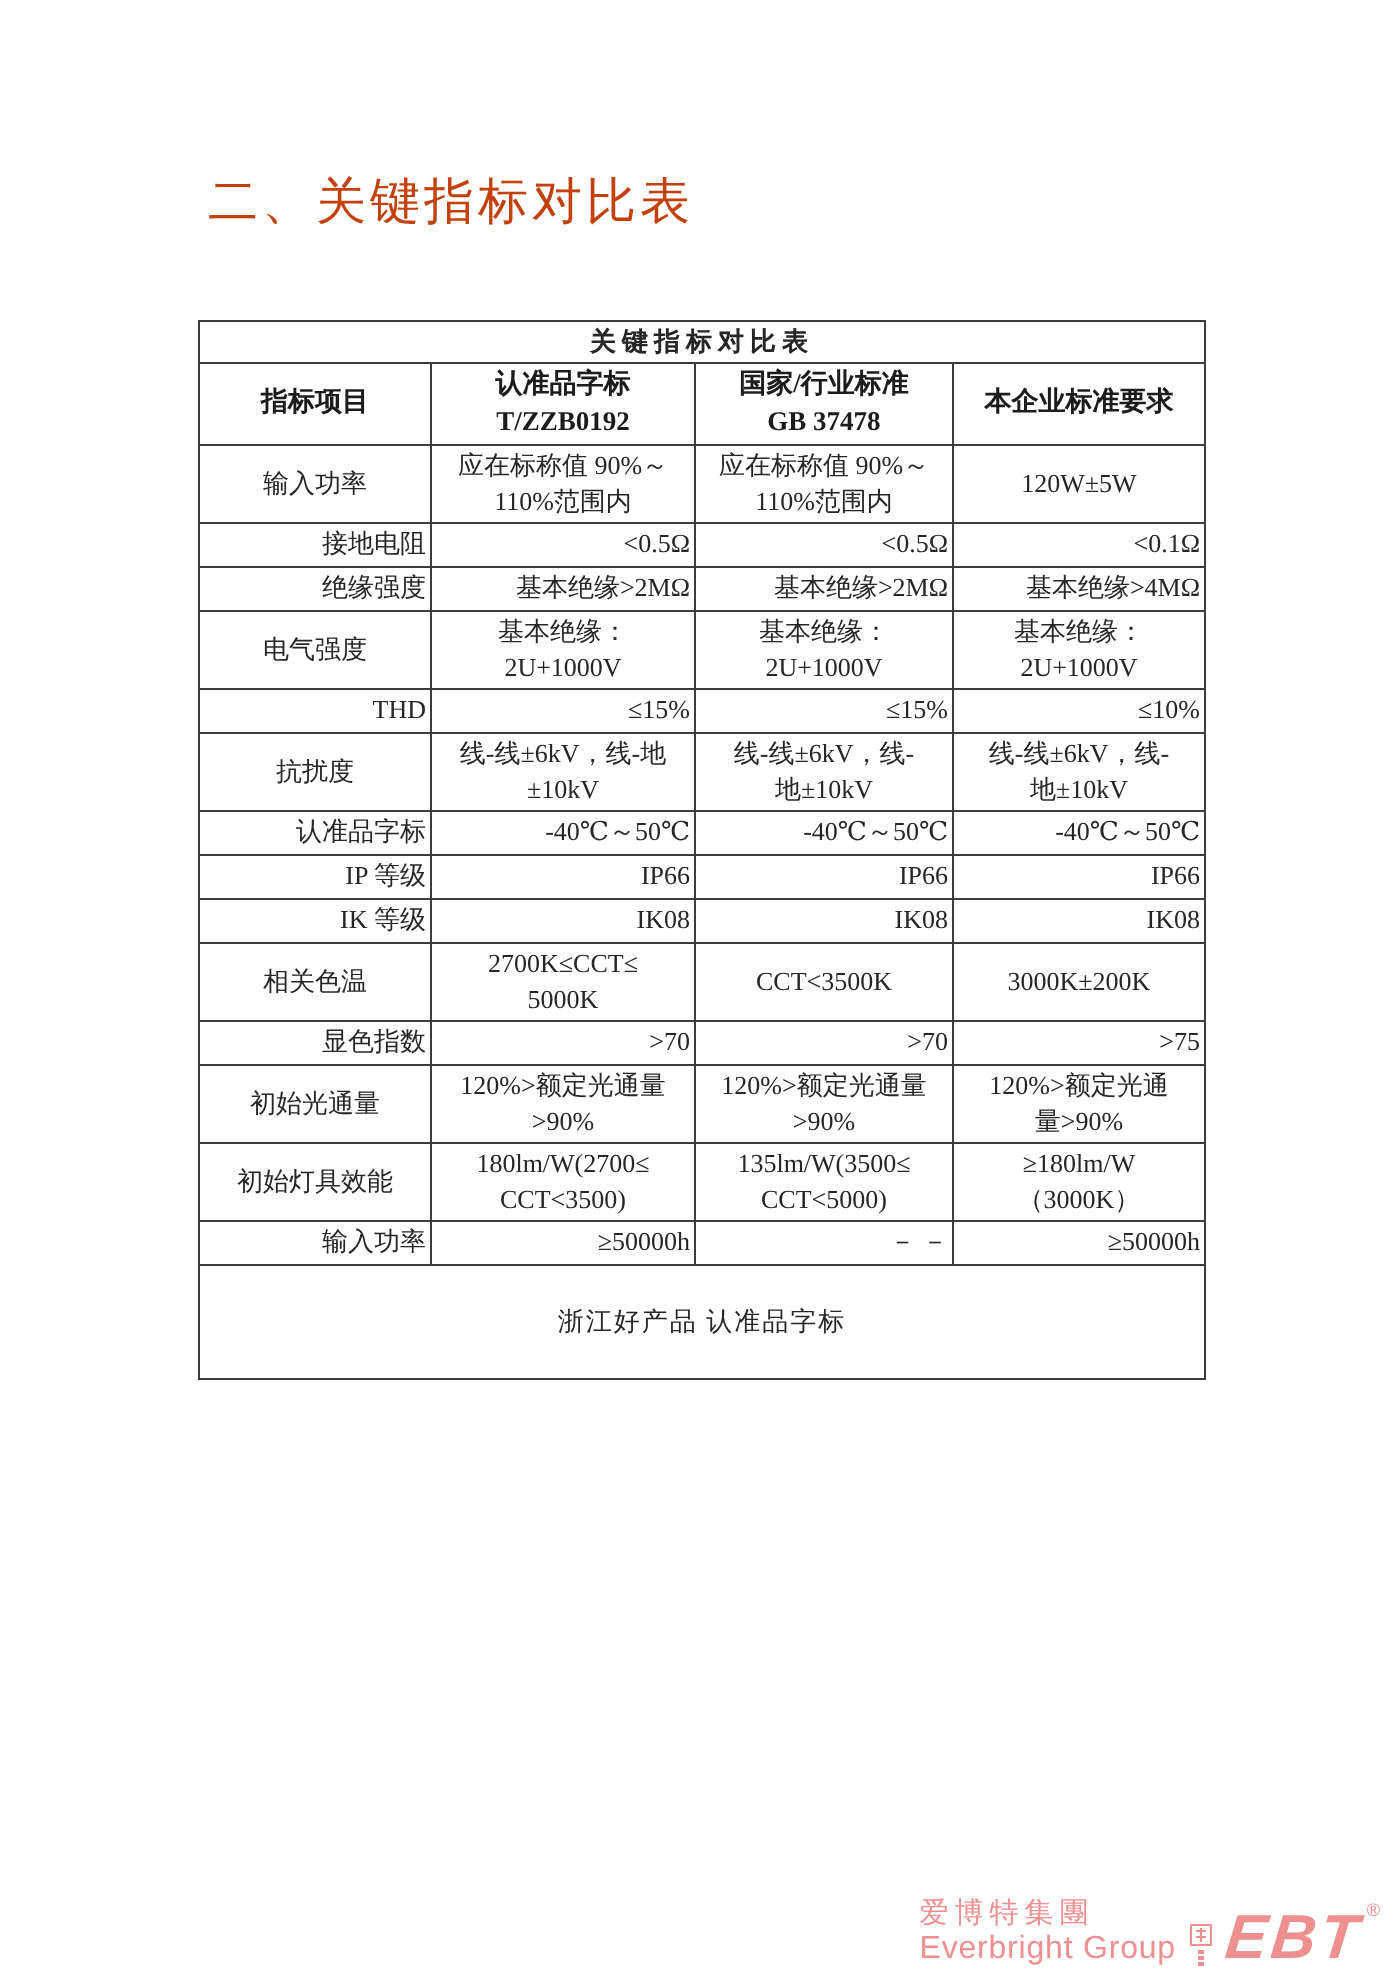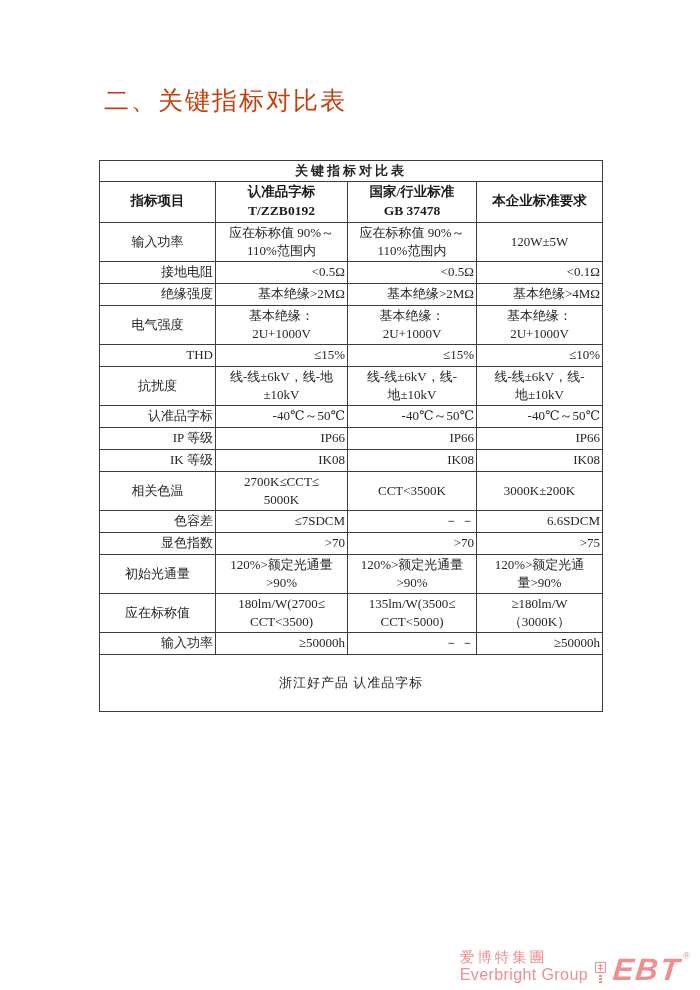--- a/index.html
+++ b/index.html
@@ -232,42 +232,36 @@
           <td>IK08</td>
         </tr>
         <tr class="row-double">
           <td>相关色温</td>
           <td>2700K≤CCT≤
 5000K</td>
           <td>CCT&lt;3500K</td>
           <td>3000K±200K</td>
         </tr>
         <tr class="row-single">
-          <td>色容差</td>
-          <td>≤7SDCM</td>
-          <td>－ －</td>
-          <td>6.6SDCM</td>
-        </tr>
-        <tr class="row-single">
           <td>显色指数</td>
           <td>&gt;70</td>
           <td>&gt;70</td>
           <td>&gt;75</td>
         </tr>
         <tr class="row-double">
           <td>初始光通量</td>
           <td>120%&gt;额定光通量
 &gt;90%</td>
           <td>120%&gt;额定光通量
 &gt;90%</td>
           <td>120%&gt;额定光通
 量&gt;90%</td>
         </tr>
         <tr class="row-double">
-          <td>应在标称值</td>
+          <td>初始灯具效能</td>
           <td>180lm/W(2700≤
 CCT&lt;3500)</td>
           <td>135lm/W(3500≤
 CCT&lt;5000)</td>
           <td>≥180lm/W
 （3000K）</td>
         </tr>
         <tr class="row-single">
           <td>输入功率</td>
           <td>≥50000h</td>

